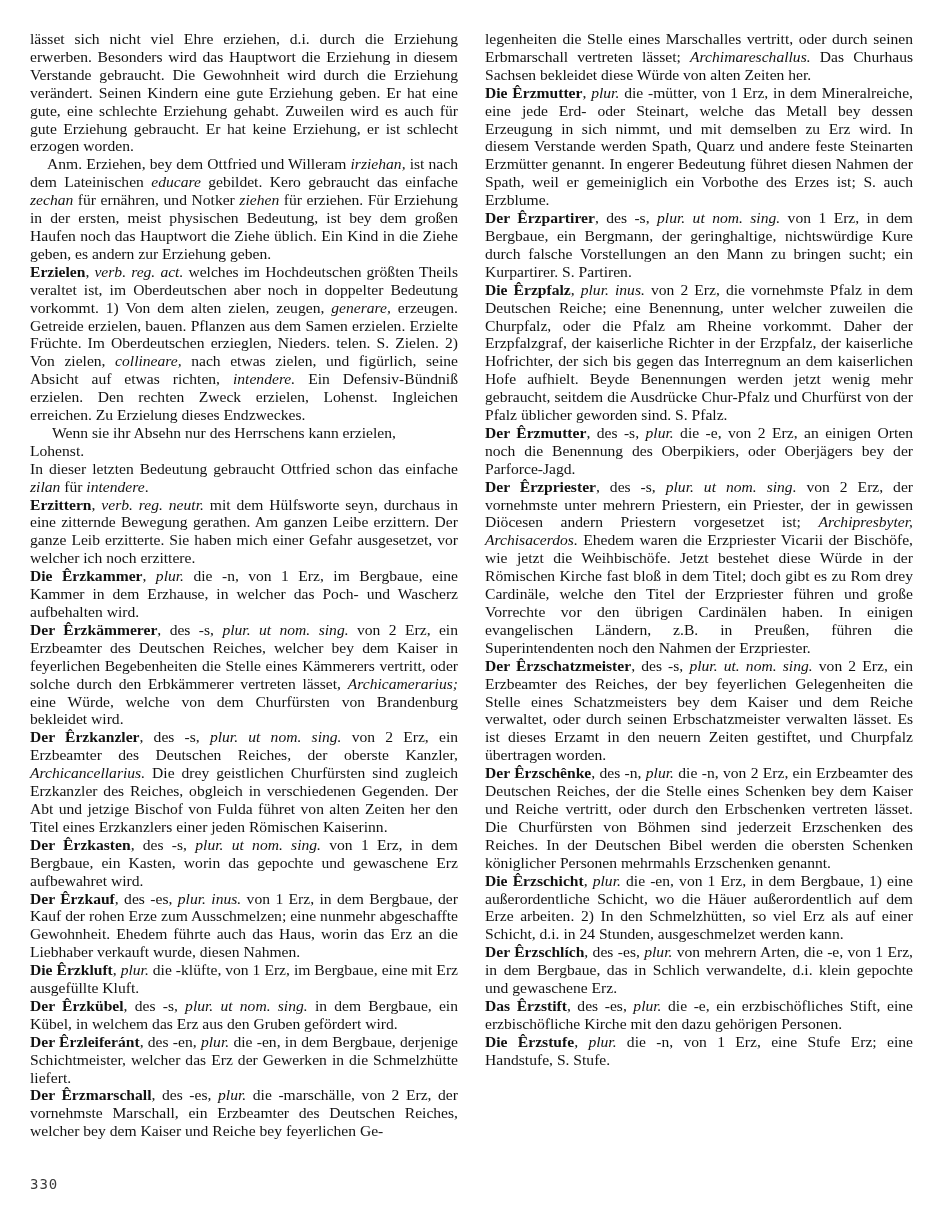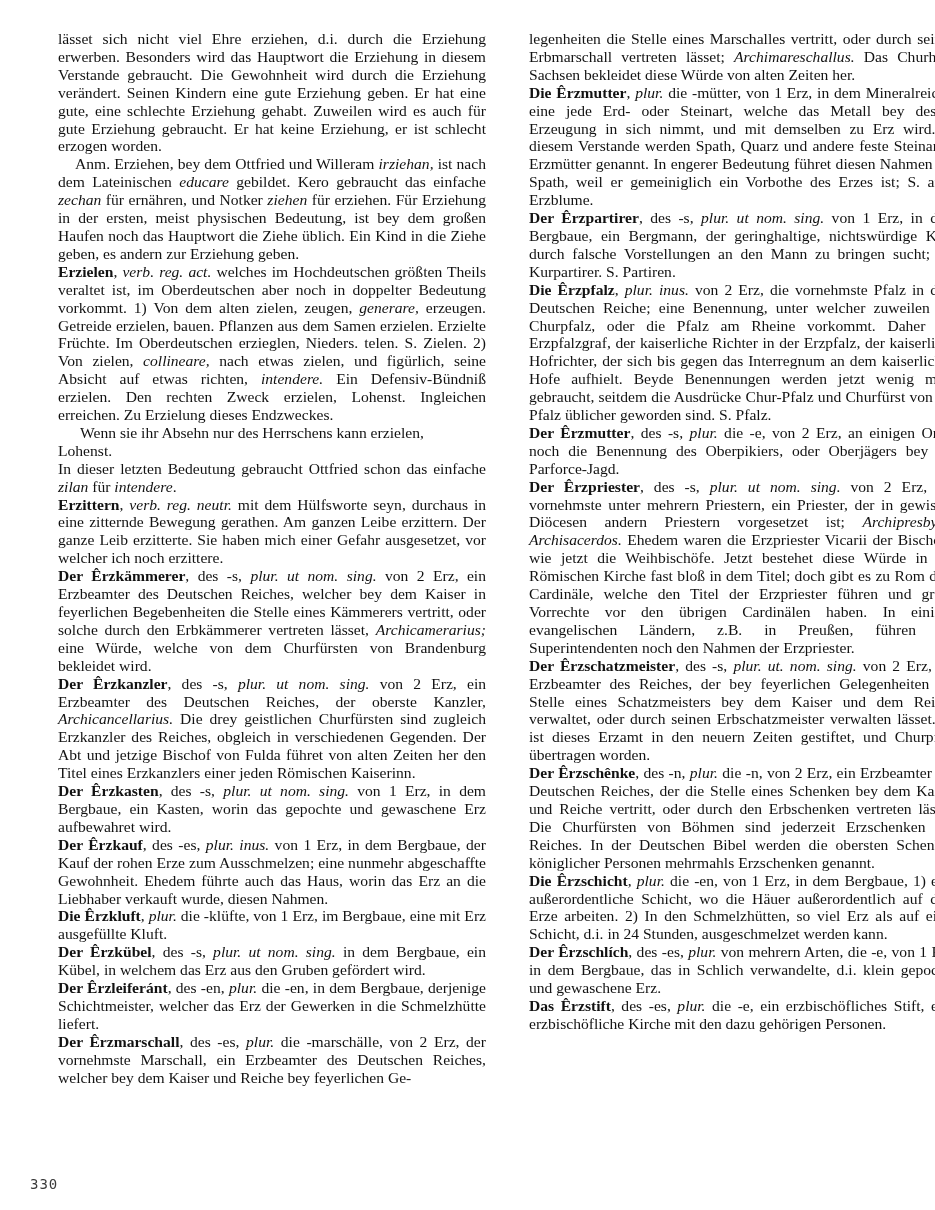--- a/index.html
+++ b/index.html
@@ -5,21 +5,21 @@
   html,body{margin:0;padding:0;background:#e8e8e8;}
   .page{
     position:relative;
     width:935px;height:1210px;
     margin:0 auto;
     background:#ffffff;
     box-sizing:border-box;
     padding:30px 21px 0 30px;
     overflow:hidden;
   }
-  .cols{display:flex;gap:43px;margin-left:28px;}
+  .cols{display:flex;gap:27px;}
   .col{width:428px;flex:0 0 428px;}
   .para{
     margin:0;
     font-family:"Liberation Serif","DejaVu Serif",serif;
     font-size:15.6px;
     line-height:17.9px;
     color:#121212;
     text-align:justify;
   }
   .para b{font-weight:bold;}
@@ -42,20 +42,21 @@
 <div class="page">
   <div class="cols">
     <div class="col">
         <p class="para plain"><span>lässet sich nicht viel Ehre erziehen, d.i. durch die Erziehung erwerben. Besonders wird das Hauptwort die Erziehung in diesem Verstande gebraucht. Die Gewohnheit wird durch die Erziehung verändert. Seinen Kindern eine gute Erziehung geben. Er hat eine gute, eine schlechte Erziehung gehabt. Zuweilen wird es auch für gute Erziehung gebraucht. Er hat keine Erziehung, er ist schlecht erzogen worden.</span></p>
         <p class="para indent"><span>Anm. Erziehen, bey dem Ottfried und Willeram </span><i>irziehan,</i><span> ist nach dem Lateinischen </span><i>educare</i><span> gebildet. Kero gebraucht das einfache </span><i>zechan</i><span> für ernähren, und Notker </span><i>ziehen</i><span> für erziehen. Für Erziehung in der ersten, meist physischen Bedeutung, ist bey dem großen Haufen noch das Hauptwort die Ziehe üblich. Ein Kind in die Ziehe geben, es andern zur Erziehung geben.</span></p>
         <p class="para plain"><b>Erzielen</b><span>, </span><i>verb. reg. act.</i><span> welches im Hochdeutschen größten Theils veraltet ist, im Oberdeutschen aber noch in doppelter Bedeutung vorkommt. 1) Von dem alten zielen, zeugen, </span><i>generare,</i><span> erzeugen. Getreide erzielen, bauen. Pflanzen aus dem Samen erzielen. Erzielte Früchte. Im Oberdeutschen erzieglen, Nieders. telen. S. Zielen. 2) Von zielen, </span><i>collineare,</i><span> nach etwas zielen, und figürlich, seine Absicht auf etwas richten, </span><i>intendere.</i><span> Ein Defensiv-Bündniß erzielen. Den rechten Zweck erzielen, Lohenst. Ingleichen erreichen. Zu Erzielung dieses Endzweckes.</span></p>
         <p class="para verse"><span>Wenn sie ihr Absehn nur des Herrschens kann erzielen,</span></p>
         <p class="para attribution"><span>Lohenst.</span></p>
         <p class="para plain"><span>In dieser letzten Bedeutung gebraucht Ottfried schon das einfache </span><i>zilan</i><span> für </span><i>intendere</i><span>.</span></p>
         <p class="para plain"><b>Erzittern</b><span>, </span><i>verb. reg. neutr.</i><span> mit dem Hülfsworte seyn, durchaus in eine zitternde Bewegung gerathen. Am ganzen Leibe erzittern. Der ganze Leib erzitterte. Sie haben mich einer Gefahr ausgesetzet, vor welcher ich noch erzittere.</span></p>
+        <p class="para plain"><b>Die Êrzkammer</b><span>, </span><i>plur.</i><span> die -n, von 1 Erz, im Bergbaue, eine Kammer in dem Erzhause, in welcher das Poch- und Wascherz aufbehalten wird.</span></p>
         <p class="para plain"><b>Der Êrzkämmerer</b><span>, des -s, </span><i>plur. ut nom. sing.</i><span> von 2 Erz, ein Erzbeamter des Deutschen Reiches, welcher bey dem Kaiser in feyerlichen Begebenheiten die Stelle eines Kämmerers vertritt, oder solche durch den Erbkämmerer vertreten lässet, </span><i>Archicamerarius;</i><span> eine Würde, welche von dem Churfürsten von Brandenburg bekleidet wird.</span></p>
         <p class="para plain"><b>Der Êrzkanzler</b><span>, des -s, </span><i>plur. ut nom. sing.</i><span> von 2 Erz, ein Erzbeamter des Deutschen Reiches, der oberste Kanzler, </span><i>Archicancellarius.</i><span> Die drey geistlichen Churfürsten sind zugleich Erzkanzler des Reiches, obgleich in verschiedenen Gegenden. Der Abt und jetzige Bischof von Fulda führet von alten Zeiten her den Titel eines Erzkanzlers einer jeden Römischen Kaiserinn.</span></p>
         <p class="para plain"><b>Der Êrzkasten</b><span>, des -s, </span><i>plur. ut nom. sing.</i><span> von 1 Erz, in dem Bergbaue, ein Kasten, worin das gepochte und gewaschene Erz aufbewahret wird.</span></p>
         <p class="para plain"><b>Der Êrzkauf</b><span>, des -es, </span><i>plur. inus.</i><span> von 1 Erz, in dem Bergbaue, der Kauf der rohen Erze zum Ausschmelzen; eine nunmehr abgeschaffte Gewohnheit. Ehedem führte auch das Haus, worin das Erz an die Liebhaber verkauft wurde, diesen Nahmen.</span></p>
         <p class="para plain"><b>Die Êrzkluft</b><span>, </span><i>plur.</i><span> die -klüfte, von 1 Erz, im Bergbaue, eine mit Erz ausgefüllte Kluft.</span></p>
         <p class="para plain"><b>Der Êrzkübel</b><span>, des -s, </span><i>plur. ut nom. sing.</i><span> in dem Bergbaue, ein Kübel, in welchem das Erz aus den Gruben gefördert wird.</span></p>
         <p class="para plain"><b>Der Êrzleiferánt</b><span>, des -en, </span><i>plur.</i><span> die -en, in dem Bergbaue, derjenige Schichtmeister, welcher das Erz der Gewerken in die Schmelzhütte liefert.</span></p>
         <p class="para plain"><b>Der Êrzmarschall</b><span>, des -es, </span><i>plur.</i><span> die -marschälle, von 2 Erz, der vornehmste Marschall, ein Erzbeamter des Deutschen Reiches, welcher bey dem Kaiser und Reiche bey feyerlichen Ge-</span></p>
       </div>
     <div class="col">
@@ -63,16 +64,17 @@
         <p class="para plain"><b>Die Êrzmutter</b><span>, </span><i>plur.</i><span> die -mütter, von 1 Erz, in dem Mineralreiche, eine jede Erd- oder Steinart, welche das Metall bey dessen Erzeugung in sich nimmt, und mit demselben zu Erz wird. In diesem Verstande werden Spath, Quarz und andere feste Steinarten Erzmütter genannt. In engerer Bedeutung führet diesen Nahmen der Spath, weil er gemeiniglich ein Vorbothe des Erzes ist; S. auch Erzblume.</span></p>
         <p class="para plain"><b>Der Êrzpartirer</b><span>, des -s, </span><i>plur. ut nom. sing.</i><span> von 1 Erz, in dem Bergbaue, ein Bergmann, der geringhaltige, nichtswürdige Kure durch falsche Vorstellungen an den Mann zu bringen sucht; ein Kurpartirer. S. Partiren.</span></p>
         <p class="para plain"><b>Die Êrzpfalz</b><span>, </span><i>plur. inus.</i><span> von 2 Erz, die vornehmste Pfalz in dem Deutschen Reiche; eine Benennung, unter welcher zuweilen die Churpfalz, oder die Pfalz am Rheine vorkommt. Daher der Erzpfalzgraf, der kaiserliche Richter in der Erzpfalz, der kaiserliche Hofrichter, der sich bis gegen das Interregnum an dem kaiserlichen Hofe aufhielt. Beyde Benennungen werden jetzt wenig mehr gebraucht, seitdem die Ausdrücke Chur-Pfalz und Churfürst von der Pfalz üblicher geworden sind. S. Pfalz.</span></p>
         <p class="para plain"><b>Der Êrzmutter</b><span>, des -s, </span><i>plur.</i><span> die -e, von 2 Erz, an einigen Orten noch die Benennung des Oberpikiers, oder Oberjägers bey der Parforce-Jagd.</span></p>
         <p class="para plain"><b>Der Êrzpriester</b><span>, des -s, </span><i>plur. ut nom. sing.</i><span> von 2 Erz, der vornehmste unter mehrern Priestern, ein Priester, der in gewissen Diöcesen andern Priestern vorgesetzet ist; </span><i>Archipresbyter, Archisacerdos.</i><span> Ehedem waren die Erzpriester Vicarii der Bischöfe, wie jetzt die Weihbischöfe. Jetzt bestehet diese Würde in der Römischen Kirche fast bloß in dem Titel; doch gibt es zu Rom drey Cardinäle, welche den Titel der Erzpriester führen und große Vorrechte vor den übrigen Cardinälen haben. In einigen evangelischen Ländern, z.B. in Preußen, führen die Superintendenten noch den Nahmen der Erzpriester.</span></p>
         <p class="para plain"><b>Der Êrzschatzmeister</b><span>, des -s, </span><i>plur. ut. nom. sing.</i><span> von 2 Erz, ein Erzbeamter des Reiches, der bey feyerlichen Gelegenheiten die Stelle eines Schatzmeisters bey dem Kaiser und dem Reiche verwaltet, oder durch seinen Erbschatzmeister verwalten lässet. Es ist dieses Erzamt in den neuern Zeiten gestiftet, und Churpfalz übertragen worden.</span></p>
         <p class="para plain"><b>Der Êrzschênke</b><span>, des -n, </span><i>plur.</i><span> die -n, von 2 Erz, ein Erzbeamter des Deutschen Reiches, der die Stelle eines Schenken bey dem Kaiser und Reiche vertritt, oder durch den Erbschenken vertreten lässet. Die Churfürsten von Böhmen sind jederzeit Erzschenken des Reiches. In der Deutschen Bibel werden die obersten Schenken königlicher Personen mehrmahls Erzschenken genannt.</span></p>
         <p class="para plain"><b>Die Êrzschicht</b><span>, </span><i>plur.</i><span> die -en, von 1 Erz, in dem Bergbaue, 1) eine außerordentliche Schicht, wo die Häuer außerordentlich auf dem Erze arbeiten. 2) In den Schmelzhütten, so viel Erz als auf einer Schicht, d.i. in 24 Stunden, ausgeschmelzet werden kann.</span></p>
         <p class="para plain"><b>Der Êrzschlích</b><span>, des -es, </span><i>plur.</i><span> von mehrern Arten, die -e, von 1 Erz, in dem Bergbaue, das in Schlich verwandelte, d.i. klein gepochte und gewaschene Erz.</span></p>
         <p class="para plain"><b>Das Êrzstift</b><span>, des -es, </span><i>plur.</i><span> die -e, ein erzbischöfliches Stift, eine erzbischöfliche Kirche mit den dazu gehörigen Personen.</span></p>
+        <p class="para plain"><b>Die Êrzstufe</b><span>, </span><i>plur.</i><span> die -n, von 1 Erz, eine Stufe Erz; eine Handstufe, S. Stufe.</span></p>
       </div>
   </div>
   <div class="page-number">330</div>
 </div>
 
 </body></html>

